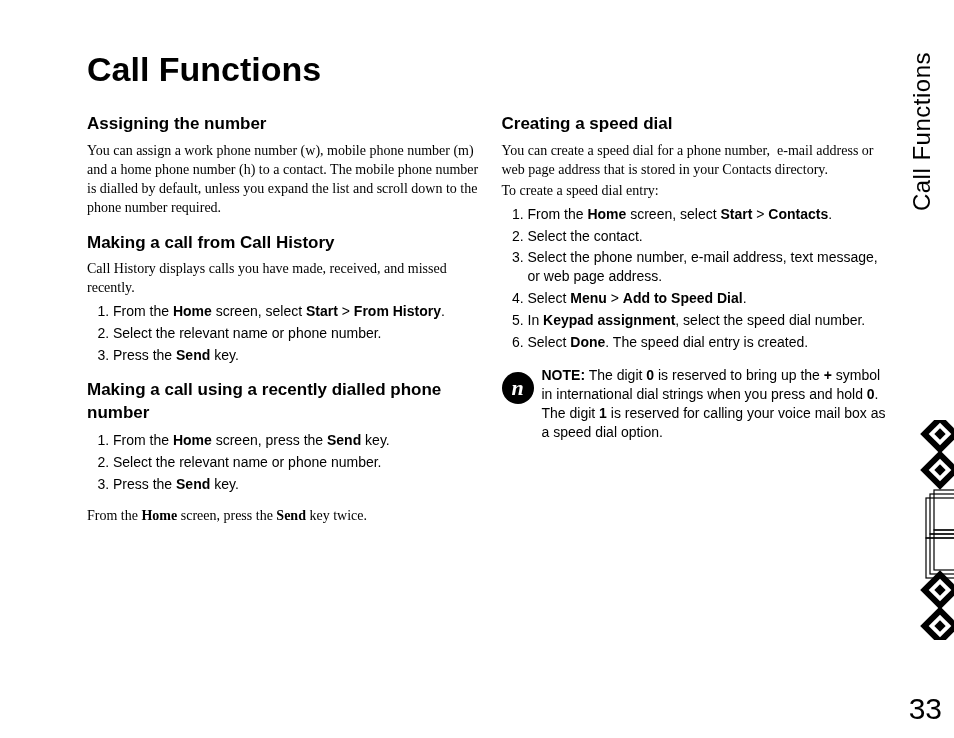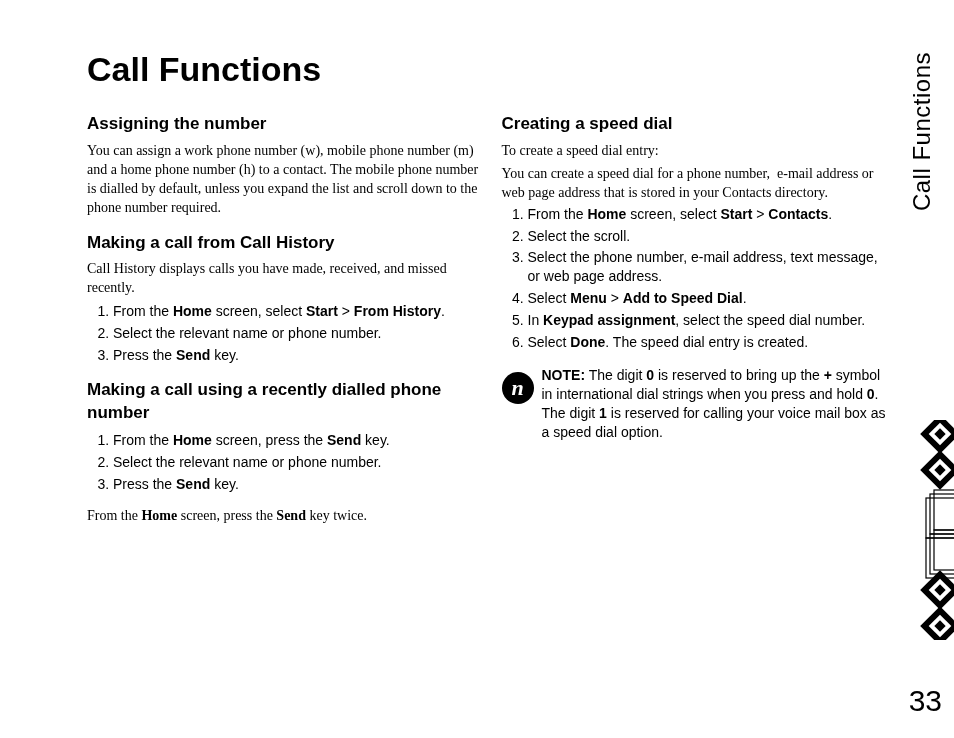--- a/index.html
+++ b/index.html
@@ -22,21 +22,21 @@
     top: 52px;
     writing-mode: vertical-rl;
     transform: rotate(180deg);
     font-size: 24px;
     font-family: Arial, Helvetica, sans-serif;
     letter-spacing: 0.5px;
   }
   .page-number {
     position: absolute;
     right: 12px;
-    bottom: 20px;
+    bottom: 12px;
     font-size: 30px;
   }
   h1.title {
     font-size: 34px;
     font-weight: bold;
     margin: 0 0 24px 0;
     font-family: Arial, Helvetica, sans-serif;
   }
   .columns {
     display: flex;
@@ -155,25 +155,25 @@
         <li><span>Press the </span><span class="b">Send</span><span> key.</span></li>
       </ol>
 
       <p class="body"><span>From the </span><span class="b">Home</span><span> screen, press the </span><span class="b">Send</span><span> key twice.</span></p>
 
     </div>
 
     <div class="col">
 
       <h2 class="section">Creating a speed dial</h2>
+      <p class="body" style="margin-bottom:2px">You can create a speed dial for a phone number, &nbsp;e-mail address or web page address that is stored in your Contacts directory.</p>
       <p class="body" style="margin-bottom:4px">To create a speed dial entry:</p>
-      <p class="body" style="margin-bottom:2px">You can create a speed dial for a phone number, &nbsp;e-mail address or web page address that is stored in your Contacts directory.</p>
       <ol class="steps">
         <li><span>From the </span><span class="b">Home</span><span> screen, select </span><span class="b">Start</span><span> &gt; </span><span class="b">Contacts</span><span>.</span></li>
-        <li>Select the scroll.</li>
+        <li>Select the contact.</li>
         <li>Select the phone number, e-mail address, text message, or web page address.</li>
         <li><span>Select </span><span class="b">Menu</span><span> &gt; </span><span class="b">Add to Speed Dial</span><span>.</span></li>
         <li><span>In </span><span class="b">Keypad assignment</span><span>, select the speed dial number.</span></li>
         <li><span>Select </span><span class="b">Done</span><span>. The speed dial entry is created.</span></li>
       </ol>
 
       <div class="note-row">
         <div class="note-icon">n</div>
         <div class="note-text"><span class="b">NOTE:</span><span> The digit </span><span class="b">0</span><span> is reserved to bring up the </span><span class="b">+</span><span> symbol in international dial strings when you press and hold </span><span class="b">0</span><span>. The digit </span><span class="b">1</span><span> is reserved for calling your voice mail box as a speed dial option.</span></div>
       </div>

